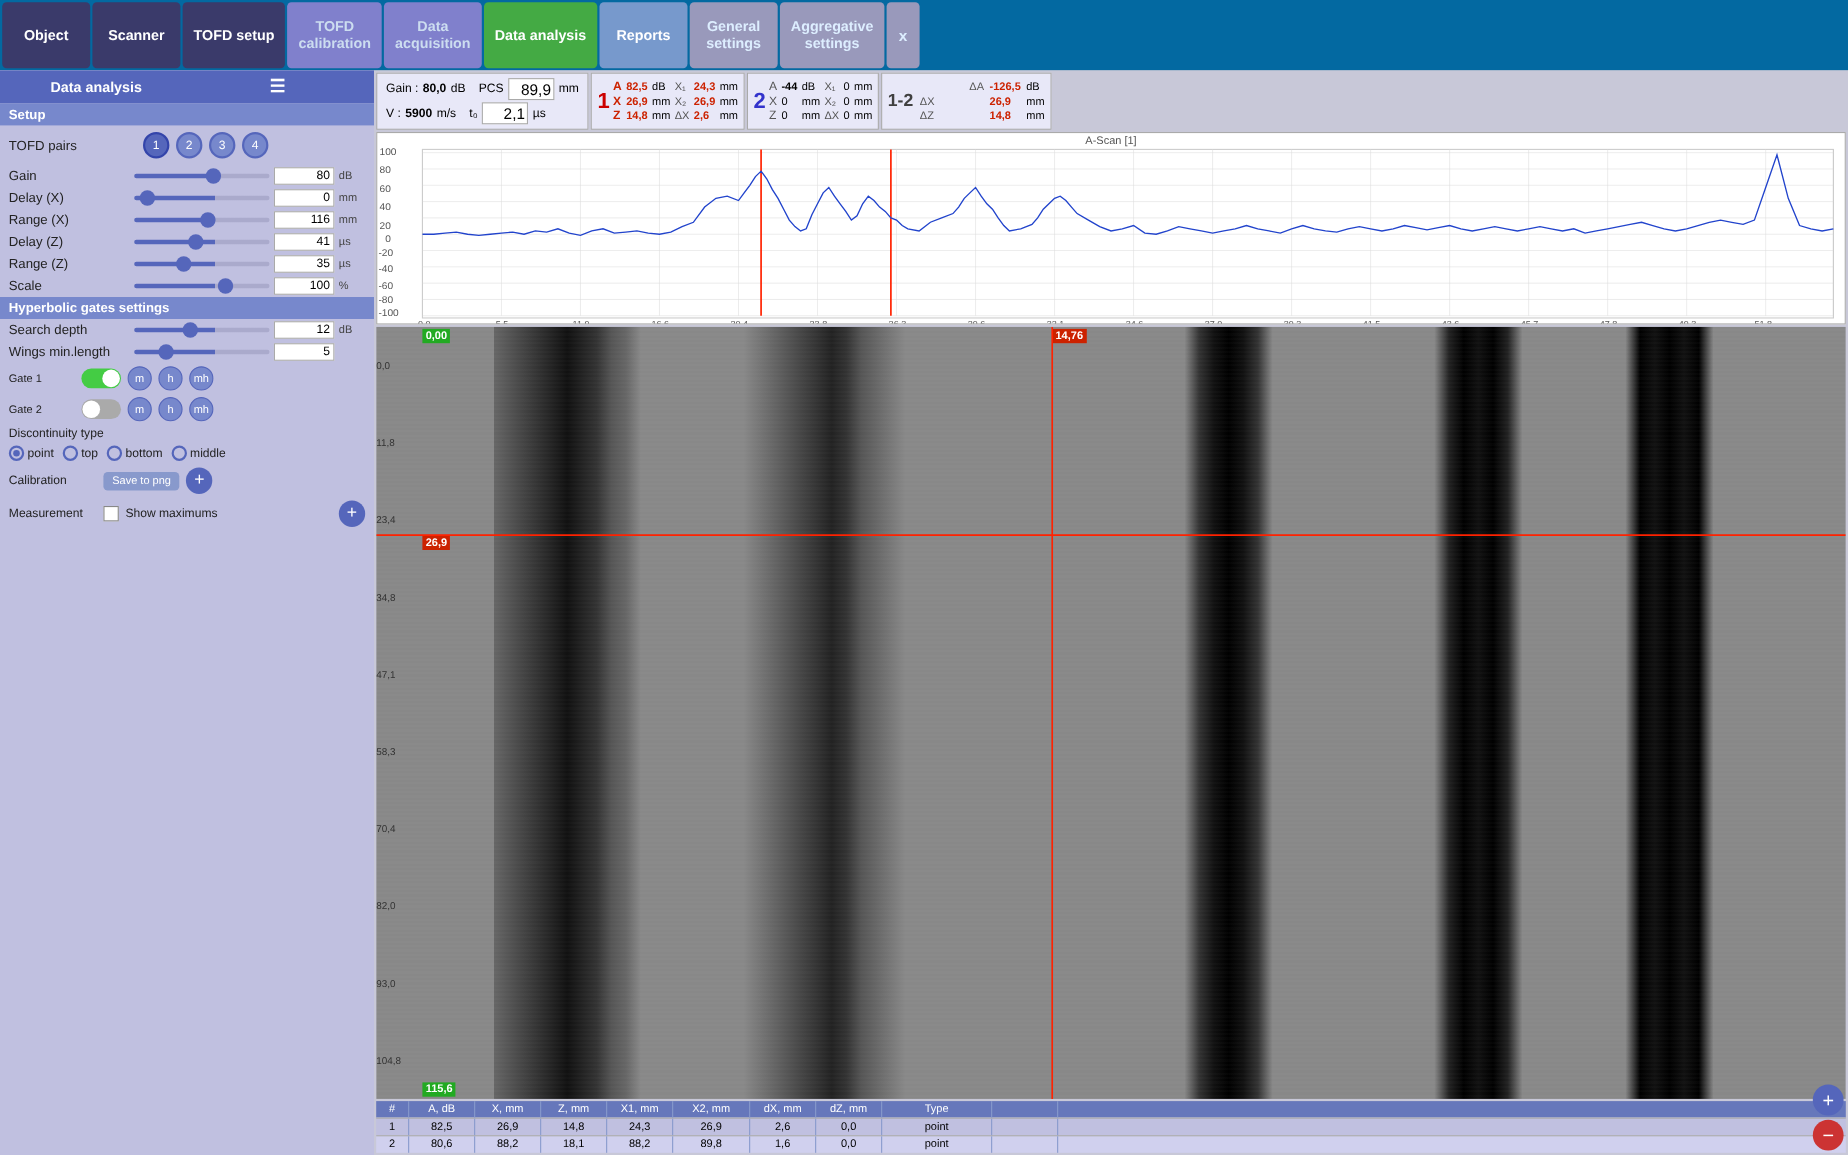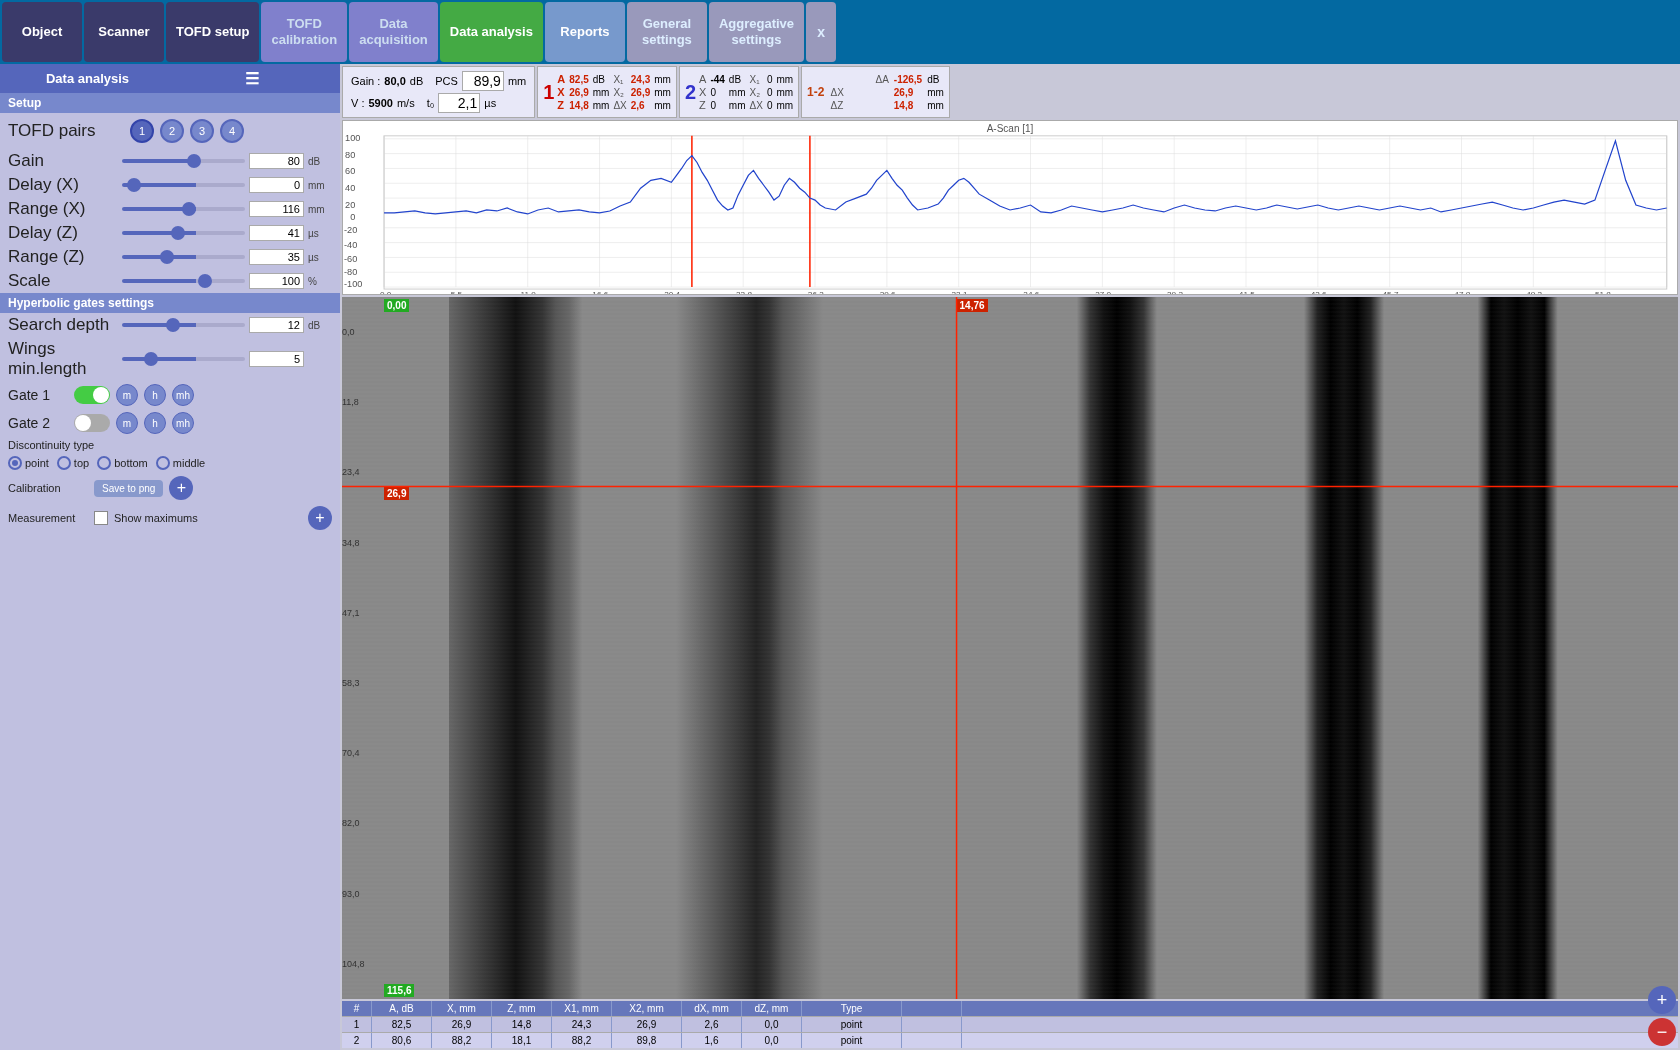--- a/index.html
+++ b/index.html
@@ -19,35 +19,35 @@
     .main { display: flex; height: calc(1050px - 64px); }
 
     
     .left-panel { width: 340px; background: #c0c0e0; flex-shrink: 0; display: flex; flex-direction: column; padding: 0; }
     .panel-header { background: #5566bb; color: #fff; text-align: center; font-size: 13px; font-weight: bold; padding: 5px; display: flex; align-items: center; justify-content: space-between; }
     .panel-header span { flex: 1; text-align: center; }
     .hamburger { color: #fff; font-size: 16px; cursor: pointer; }
 
     .section-label { background: #7788cc; color: #fff; padding: 3px 8px; font-size: 12px; font-weight: bold; }
     .param-row { display: flex; align-items: center; padding: 2px 8px; gap: 4px; }
-    .param-label { width: 110px; color: #222; font-size: 17px; }
+    .param-label { width: 110px; color: #222; font-size: 12px; }
     .slider-container { flex: 1; display: flex; align-items: center; }
     .slider { width: 100%; height: 4px; -webkit-appearance: none; appearance: none; background: linear-gradient(to right, #5566bb 0%, #5566bb 60%, #aaaacc 60%); border-radius: 2px; outline: none; cursor: pointer; }
     .slider::-webkit-slider-thumb { -webkit-appearance: none; width: 14px; height: 14px; border-radius: 50%; background: #5566bb; cursor: pointer; }
     .param-input { width: 55px; border: 1px solid #aaa; background: #fff; padding: 1px 3px; font-size: 11px; text-align: right; }
     .param-unit { width: 24px; color: #444; font-size: 10px; }
 
     
     .tofd-pairs { display: flex; gap: 6px; padding: 4px 8px; align-items: center; }
     .circle-btn { width: 24px; height: 24px; border-radius: 50%; border: 2px solid #5566bb; background: #7788cc; color: #fff; display: flex; align-items: center; justify-content: center; font-size: 11px; cursor: pointer; }
     .circle-btn.active { background: #5566bb; border-color: #3344aa; }
 
     
     .gate-row { display: flex; align-items: center; padding: 3px 8px; gap: 6px; }
-    .gate-label { width: 60px; font-size: 14px; color: #222; }
+    .gate-label { width: 60px; font-size: 10px; color: #222; }
     .toggle { width: 36px; height: 18px; border-radius: 9px; background: #44cc44; position: relative; cursor: pointer; }
     .toggle.off { background: #aaaaaa; }
     .toggle-knob { width: 16px; height: 16px; border-radius: 50%; background: #fff; position: absolute; top: 1px; right: 1px; }
     .toggle.off .toggle-knob { left: 1px; right: auto; }
     .circle-m { width: 22px; height: 22px; border-radius: 50%; background: #7788cc; color: #fff; display: flex; align-items: center; justify-content: center; font-size: 10px; cursor: pointer; border: 1px solid #5566bb; }
 
     
     .disc-row { display: flex; align-items: center; padding: 3px 8px; gap: 8px; flex-wrap: wrap; }
     .radio-item { display: flex; align-items: center; gap: 3px; font-size: 11px; color: #222; cursor: pointer; }
     .radio-circle { width: 14px; height: 14px; border-radius: 50%; border: 2px solid #5566bb; display: flex; align-items: center; justify-content: center; }
@@ -314,21 +314,21 @@
           <span style="color:#555;font-size:11px;">Z</span>
           <span style="color:#000;">0</span>
           <span>mm</span>
           <span style="color:#555;">ΔX</span>
           <span style="color:#000;">0</span>
           <span>mm</span>
         </div>
       </div>
 
       <div style="background:#e8e8f8;border:1px solid #aaa;padding:3px 5px;font-size:10px;display:flex;align-items:center;gap:3px;">
-        <span style="font-size:12px;font-weight:bold;color:#c2410c;margin-right:3px;">1-2</span>
+        <span style="font-size:16px;font-weight:bold;color:#404040;margin-right:3px;">1-2</span>
         <div style="display:grid;grid-template-columns:auto auto auto;gap:2px 5px;align-items:center;">
           <span style="color:#555;margin-left:45px;">ΔA</span>
           <span style="color:#cc2200;font-weight:bold;">-126,5</span>
           <span>dB</span>
           <span style="color:#555;">ΔX</span>
           <span style="color:#cc2200;font-weight:bold;">26,9</span>
           <span>mm</span>
           <span style="color:#555;">ΔZ</span>
           <span style="color:#cc2200;font-weight:bold;">14,8</span>
           <span>mm</span>

